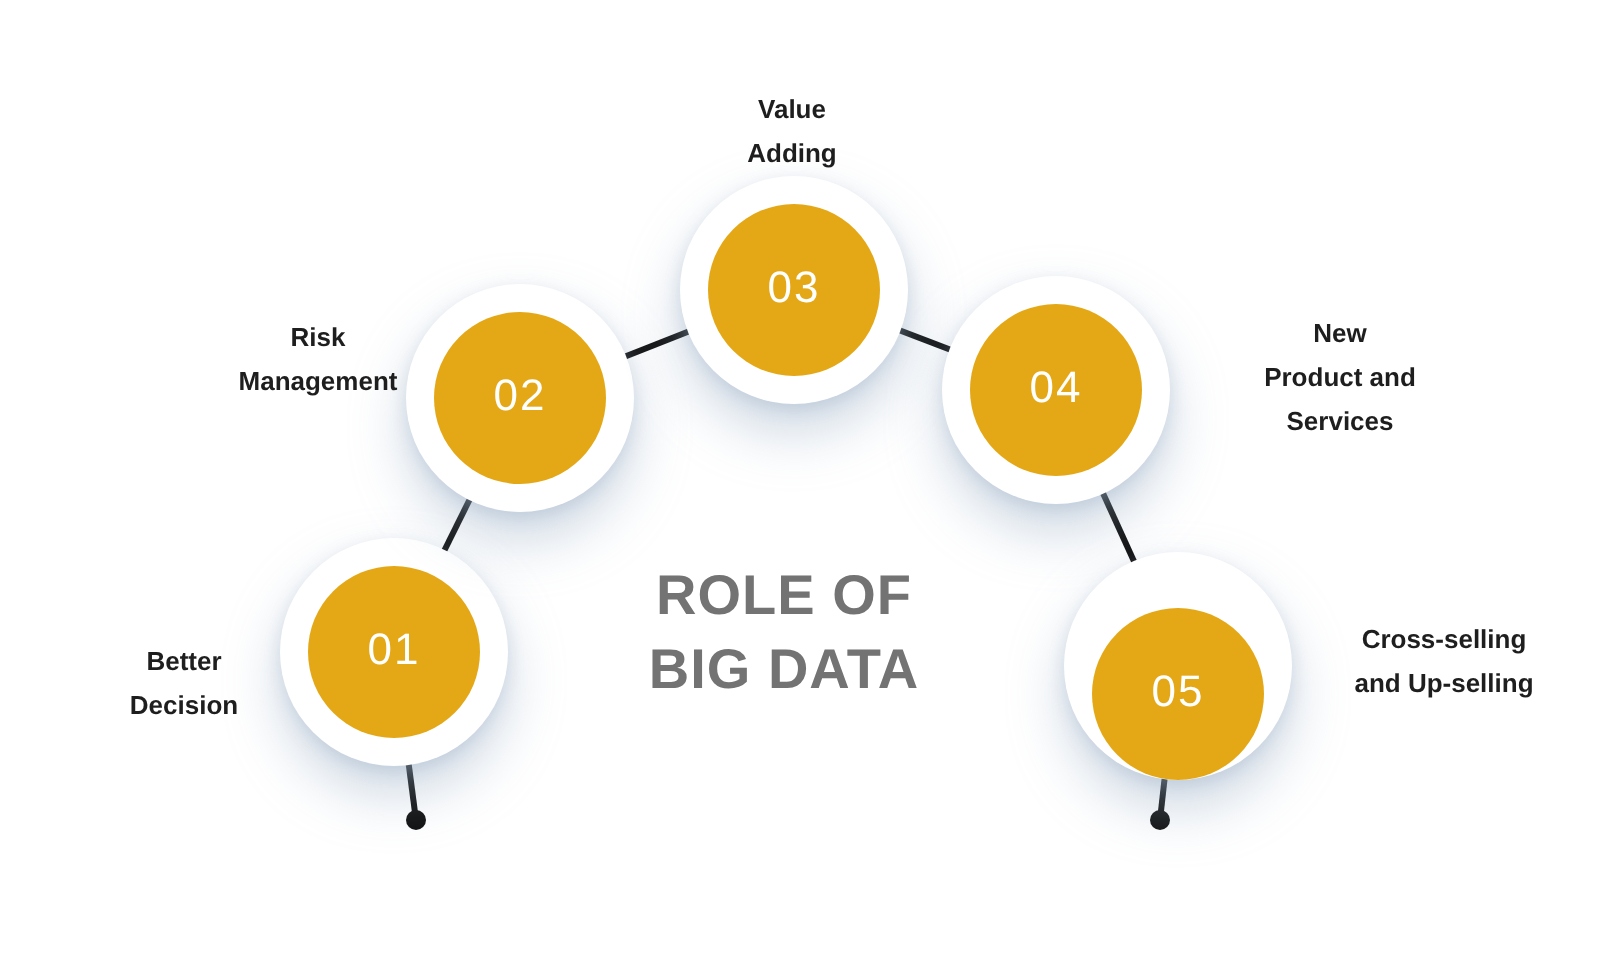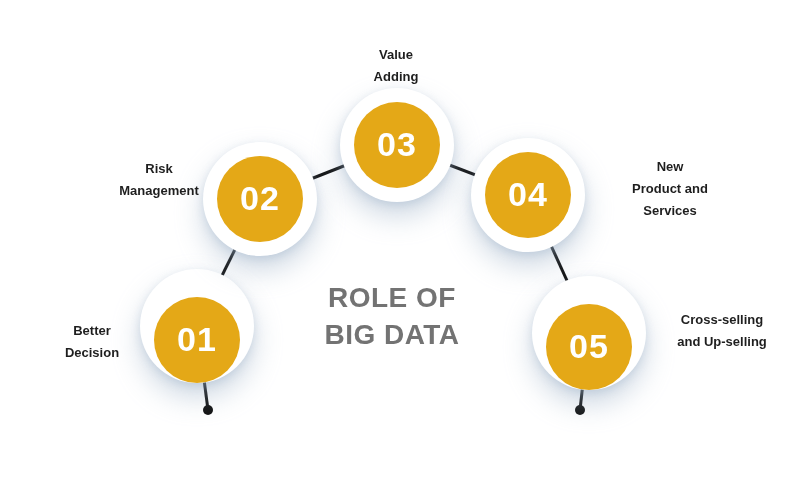--- a/index.html
+++ b/index.html
@@ -17,21 +17,21 @@
     background:#ffffff;
     box-shadow:0 14px 28px rgba(147,169,194,0.45), 0 3px 8px rgba(147,169,194,0.30);
     display:flex;align-items:center;justify-content:center;
   }
   .node-inner{
     width:86px;height:86px;border-radius:50%;
     background:#E4A817;
     display:flex;align-items:center;justify-content:center;
   }
   .node-number{
-    color:#ffffff;font-size:34px;font-weight:700;letter-spacing:1px;
+    color:#ffffff;font-size:22px;font-weight:400;letter-spacing:1px;
     line-height:1;transform:translateY(-1px);
   }
   .node-label{
     position:absolute;z-index:3;text-align:center;
     color:#1E1E1E;font-size:13px;font-weight:700;line-height:22px;
   }
   .node-label span{display:block;}
   .title{
     position:absolute;z-index:3;text-align:center;
     color:#737373;font-size:28px;font-weight:700;line-height:37px;
@@ -53,21 +53,21 @@
     <circle cx="208" cy="410" r="5" fill="#101010"></circle>
     <line x1="589" y1="329" x2="580" y2="410" stroke="#101010" stroke-width="3"></line>
     <circle cx="580" cy="410" r="5" fill="#101010"></circle>
   </svg>
 
   <div class="title" style="left:282px;top:279px;width:220px;">
     <span>ROLE OF</span>
     <span>BIG DATA</span>
   </div>
 
-  <div class="node" style="left:140px;top:269px;align-items:flex-end;">
+  <div class="node" style="left:140px;top:269px;">
     <div class="node-inner">
       <span class="node-number">01</span>
     </div>
   </div>
   <div class="node-label" style="left:17px;top:320px;width:150px;">
     <span>Better</span>
     <span>Decision</span>
   </div>
 
   <div class="node" style="left:203px;top:142px;">

